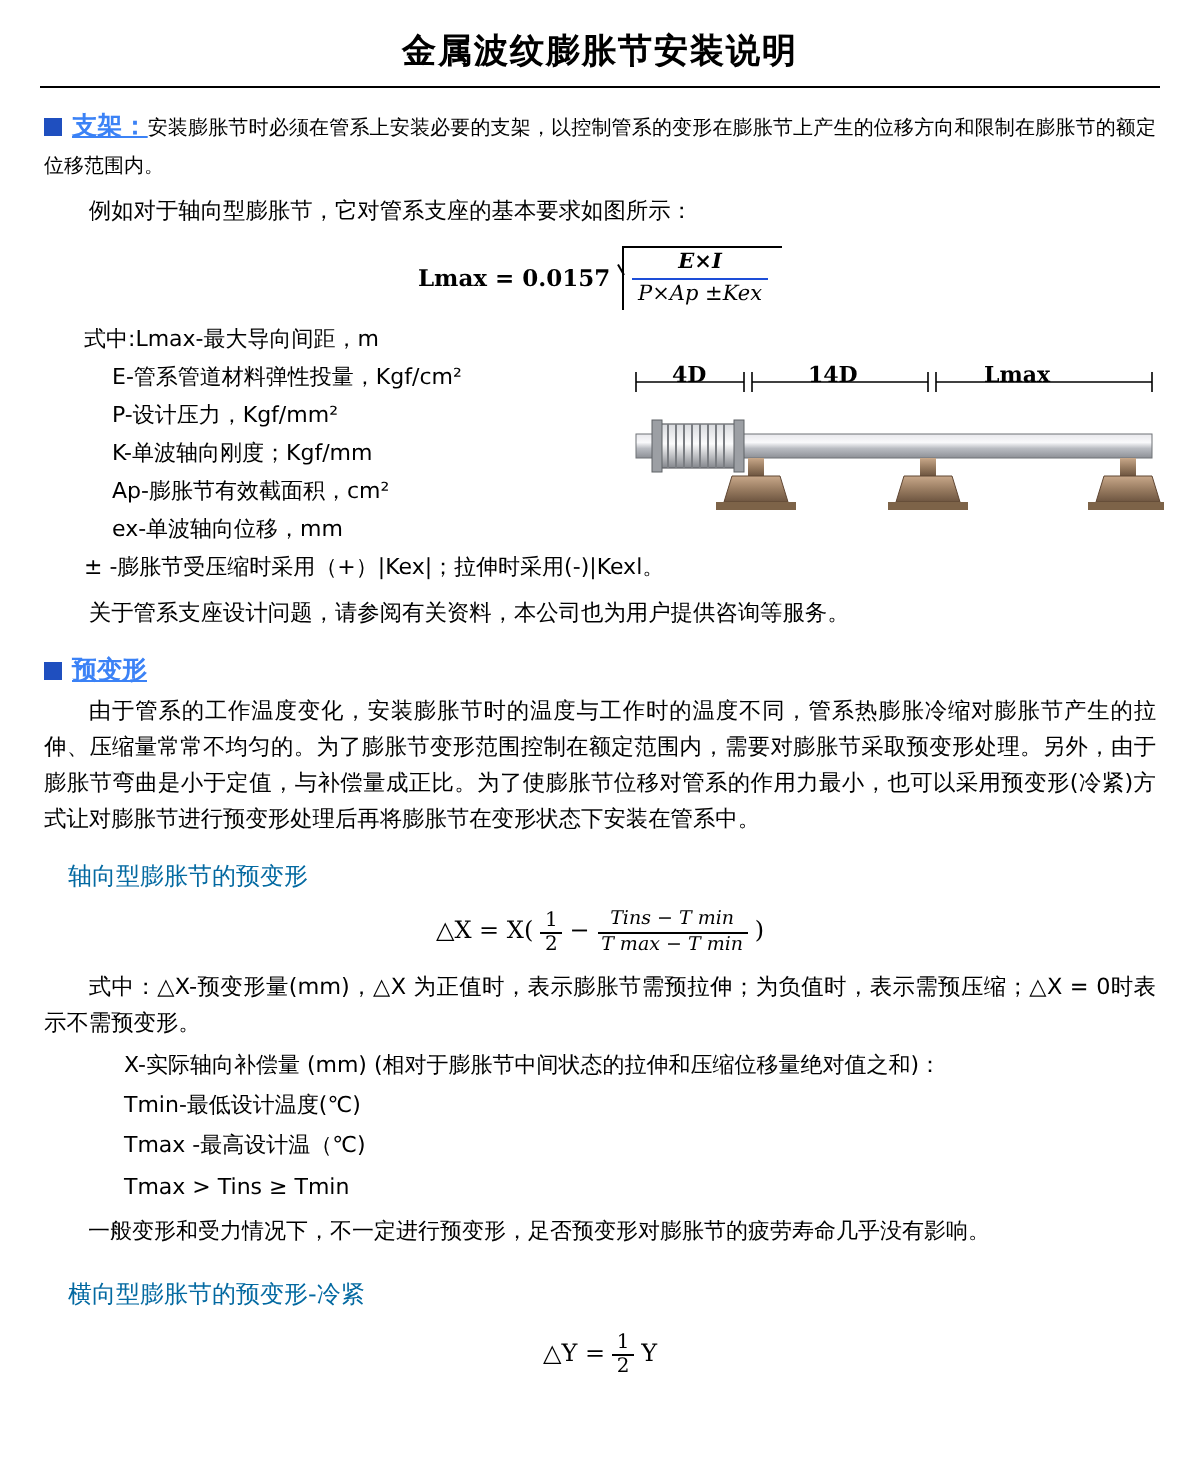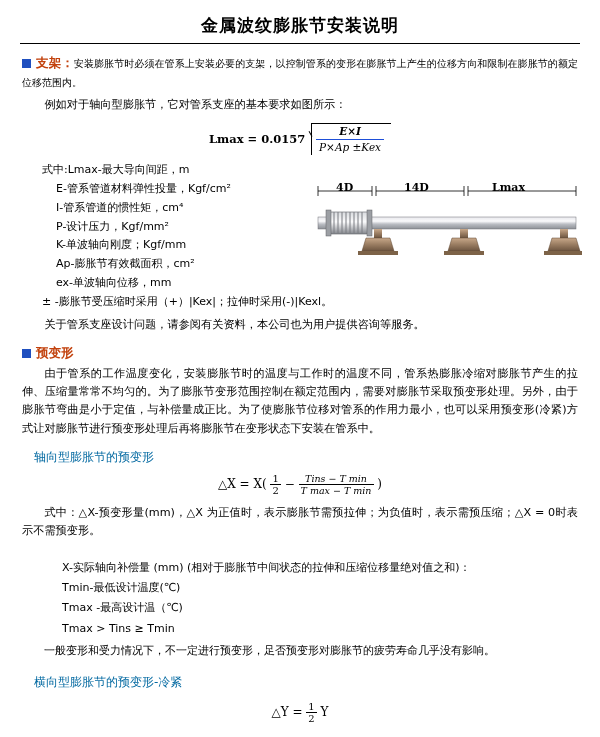--- a/index.html
+++ b/index.html
@@ -57,23 +57,24 @@
   .sq {
     display: inline-block;
     width: 9px;
     height: 9px;
     background: #1f4fbf;
     margin-right: 5px;
     position: relative;
     top: 1px;
   }
   .blue-bold {
-    color: #c2410c;
+    color: #3b82f6;
     font-weight: bold;
     font-size: 12.5px;
+    text-decoration: underline;
   }
   .para-gap {
     margin-top: 5px;
   }
   .formula-box {
     text-align: center;
     margin: 8px 0 6px 0;
   }
   .formula-inline {
     display: inline-block;
@@ -316,21 +317,20 @@
             <rect x="230" y="70" width="38" height="4" fill="#7d6348"></rect>
           </g>
 
           <rect x="4" y="74" width="260" height="2" fill="#ffffff"></rect>
         </svg>
       </div>
 
       <div class="defs">
         <div class="line first">式中:Lmax-最大导向间距，m</div>
         <div class="line">E-管系管道材料弹性投量，Kgf/cm²</div>
-        <div class="line">I-管系管道的惯性矩，cm⁴</div>
         <div class="line">P-设计压力，Kgf/mm²</div>
         <div class="line">K-单波轴向刚度；Kgf/mm</div>
         <div class="line">Ap-膨胀节有效截面积，cm²</div>
         <div class="line">ex-单波轴向位移，mm</div>
         <div class="line first" style="padding-left:0;">± -膨胀节受压缩时采用（+）|Kex|；拉伸时采用(-)|Kexl。</div>
       </div>
     </div>
 
     <p class="indent2" style="margin-top:4px;">关于管系支座设计问题，请参阅有关资料，本公司也为用户提供咨询等服务。</p>
 
@@ -350,21 +350,21 @@
       <span>−</span>
       <span class="small-frac">
         <span class="num">Tins − T min</span>
         <span class="den">T max − T min</span>
       </span>
       <span>)</span>
     </div>
 
     <p class="indent2">式中：△X-预变形量(mm)，△X 为正值时，表示膨胀节需预拉伸；为负值时，表示需预压缩；△X = 0时表示不需预变形。</p>
 
-    <div style="margin-top:18px;">
+    <div style="margin-top:1px;">
       <div class="list-line">X-实际轴向补偿量 (mm) (相对于膨胀节中间状态的拉伸和压缩位移量绝对值之和)：</div>
       <div class="list-line">Tmin-最低设计温度(℃)</div>
       <div class="list-line">Tmax -最高设计温（℃)</div>
       <div class="list-line">Tmax &gt; Tins ≥ Tmin</div>
     </div>
 
     <p class="note">一般变形和受力情况下，不一定进行预变形，足否预变形对膨胀节的疲劳寿命几乎没有影响。</p>
 
     <div class="sect-sub" style="margin-top:13px;">横向型膨胀节的预变形-冷紧</div>
 

